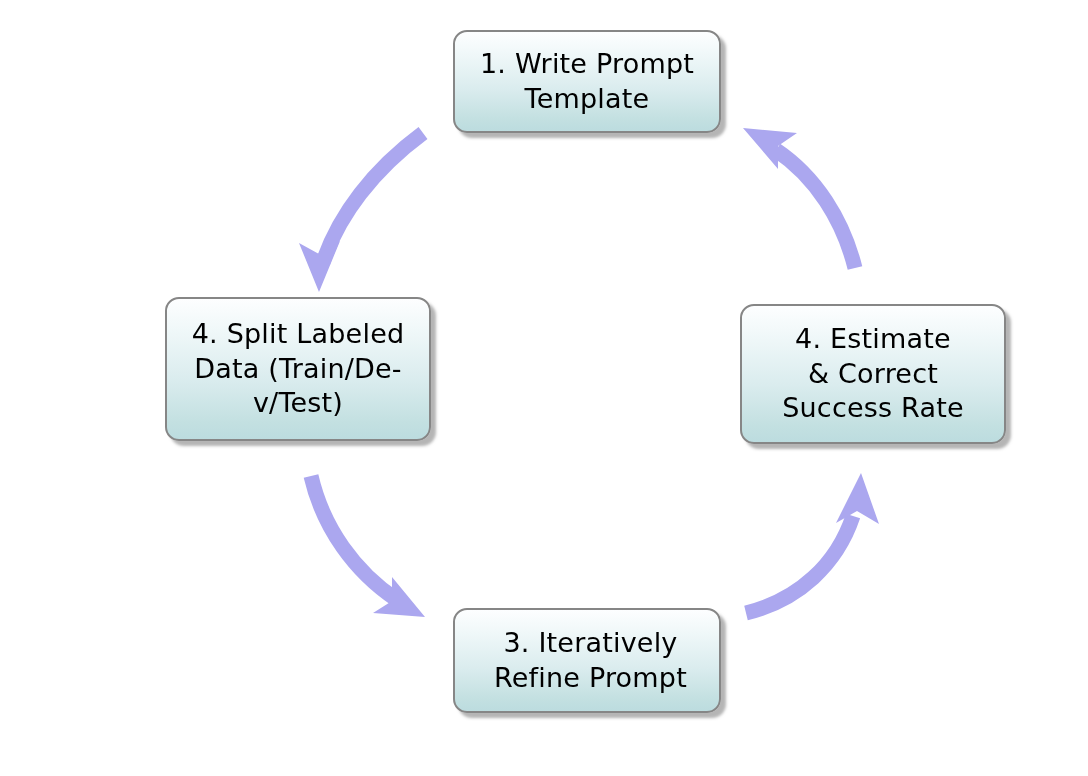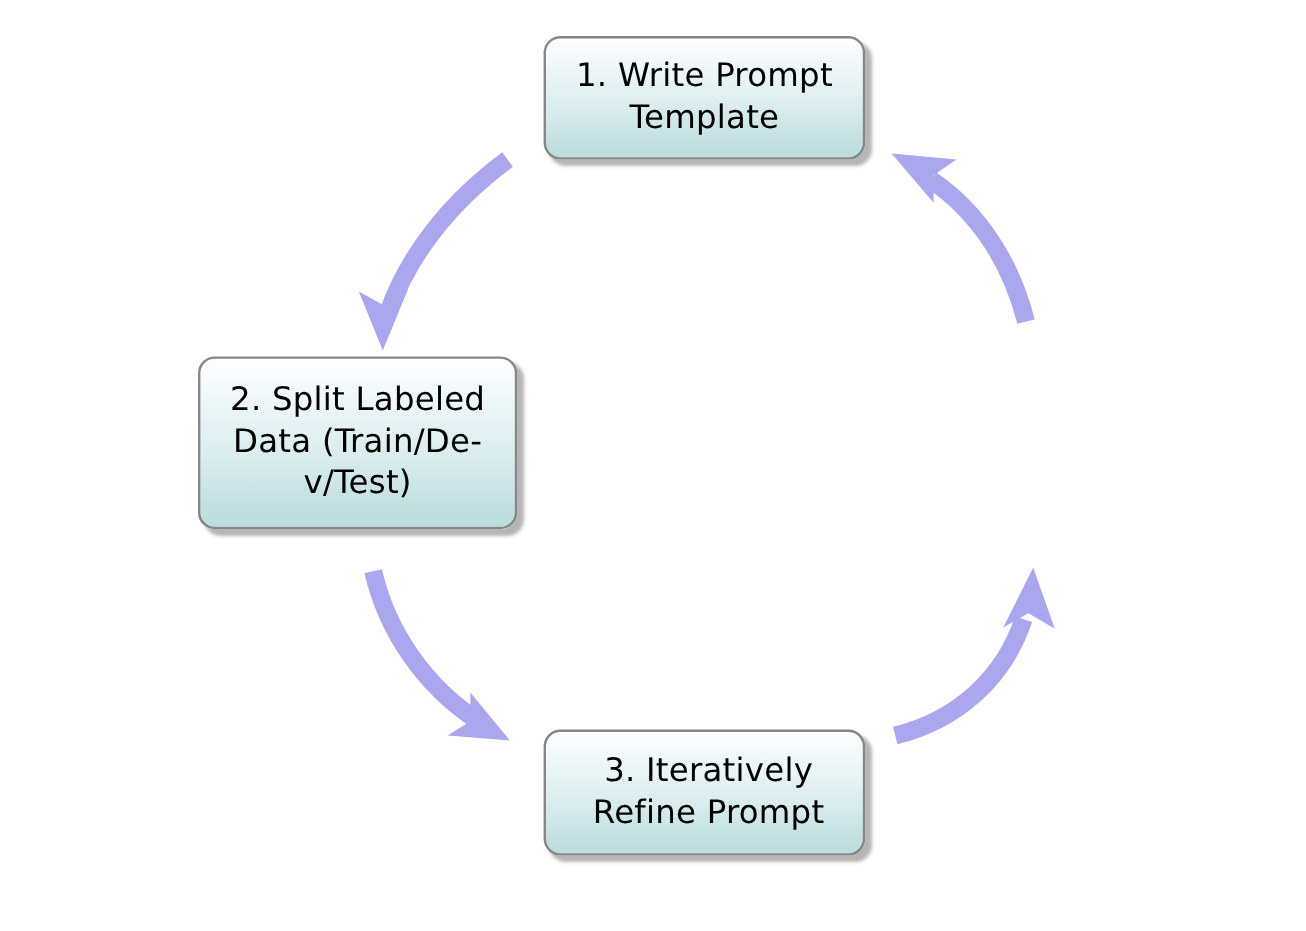--- a/index.html
+++ b/index.html
@@ -94,24 +94,29 @@
       <path d="M 700 128 L 754 133 L 735 146 L 735 169 Z" fill="#aba7ef"></path>
     </g>
   </svg>
 
   <div class="node" id="node-1" style="border-color: rgb(134, 134, 134); color: rgb(0, 0, 0);">
     <span class="label">1.  Write Prompt
 Template</span>
   </div>
 
   <div class="node" id="node-2" style="border-color: rgb(134, 134, 134); color: rgb(0, 0, 0);">
-    <span class="label">2.  Split Labeled
+    <span class="label">4.  Split Labeled
 Data (Train/De-
 v/Test)</span>
   </div>
 
   <div class="node" id="node-3" style="border-color: rgb(134, 134, 134); color: rgb(0, 0, 0);">
     <span class="label">3.  Iteratively
 Refine Prompt</span>
   </div>
 
+  <div class="node" id="node-4" style="border-color: rgb(134, 134, 134); color: rgb(0, 0, 0);">
+    <span class="label">4.  Estimate
+&amp; Correct
+Success Rate</span>
+  </div>
 
 </div>
 
 </body></html>

